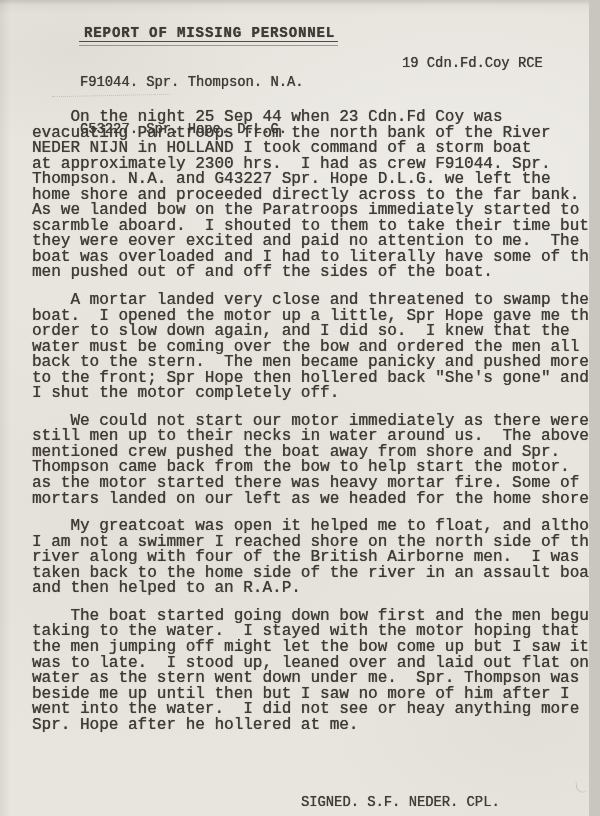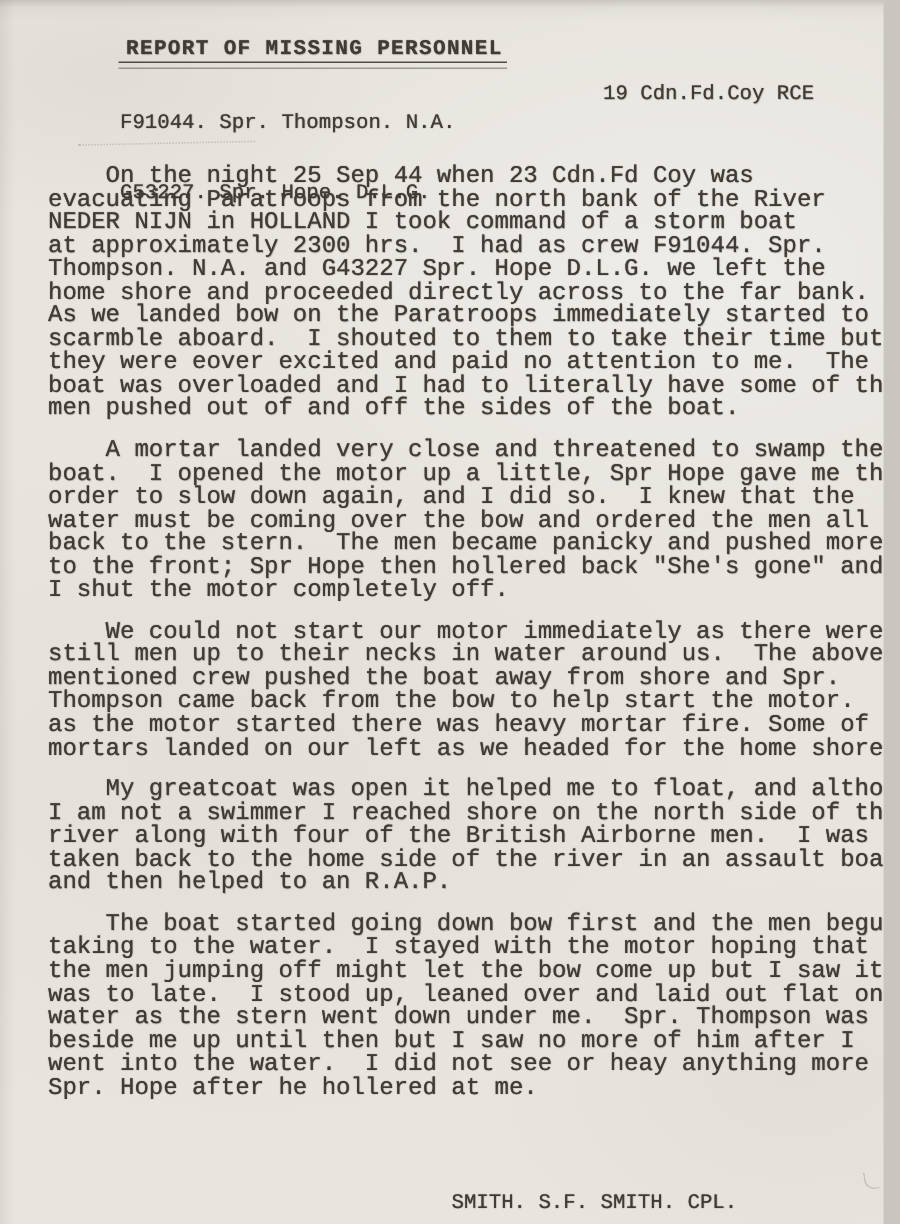--- a/index.html
+++ b/index.html
@@ -119,20 +119,20 @@
 taking to the water.  I stayed with the motor hoping that
 the men jumping off might let the bow come up but I saw it
 was to late.  I stood up, leaned over and laid out flat on the
 water as the stern went down under me.  Spr. Thompson was
 beside me up until then but I saw no more of him after I
 went into the water.  I did not see or heay anything more of
 Spr. Hope after he hollered at me.</p>
   </div>
 
   <div class="signature-block">
-    <div class="type">SMITH. S.F. SMITH. CPL.</div>
+    <div class="type">SIGNED. S.F. NEDER. CPL.</div>
     
   </div>
 
   <div class="pencil-scribble"></div>
   <div class="pencil-mark"></div>
 
 </div>
 
 </body></html>

